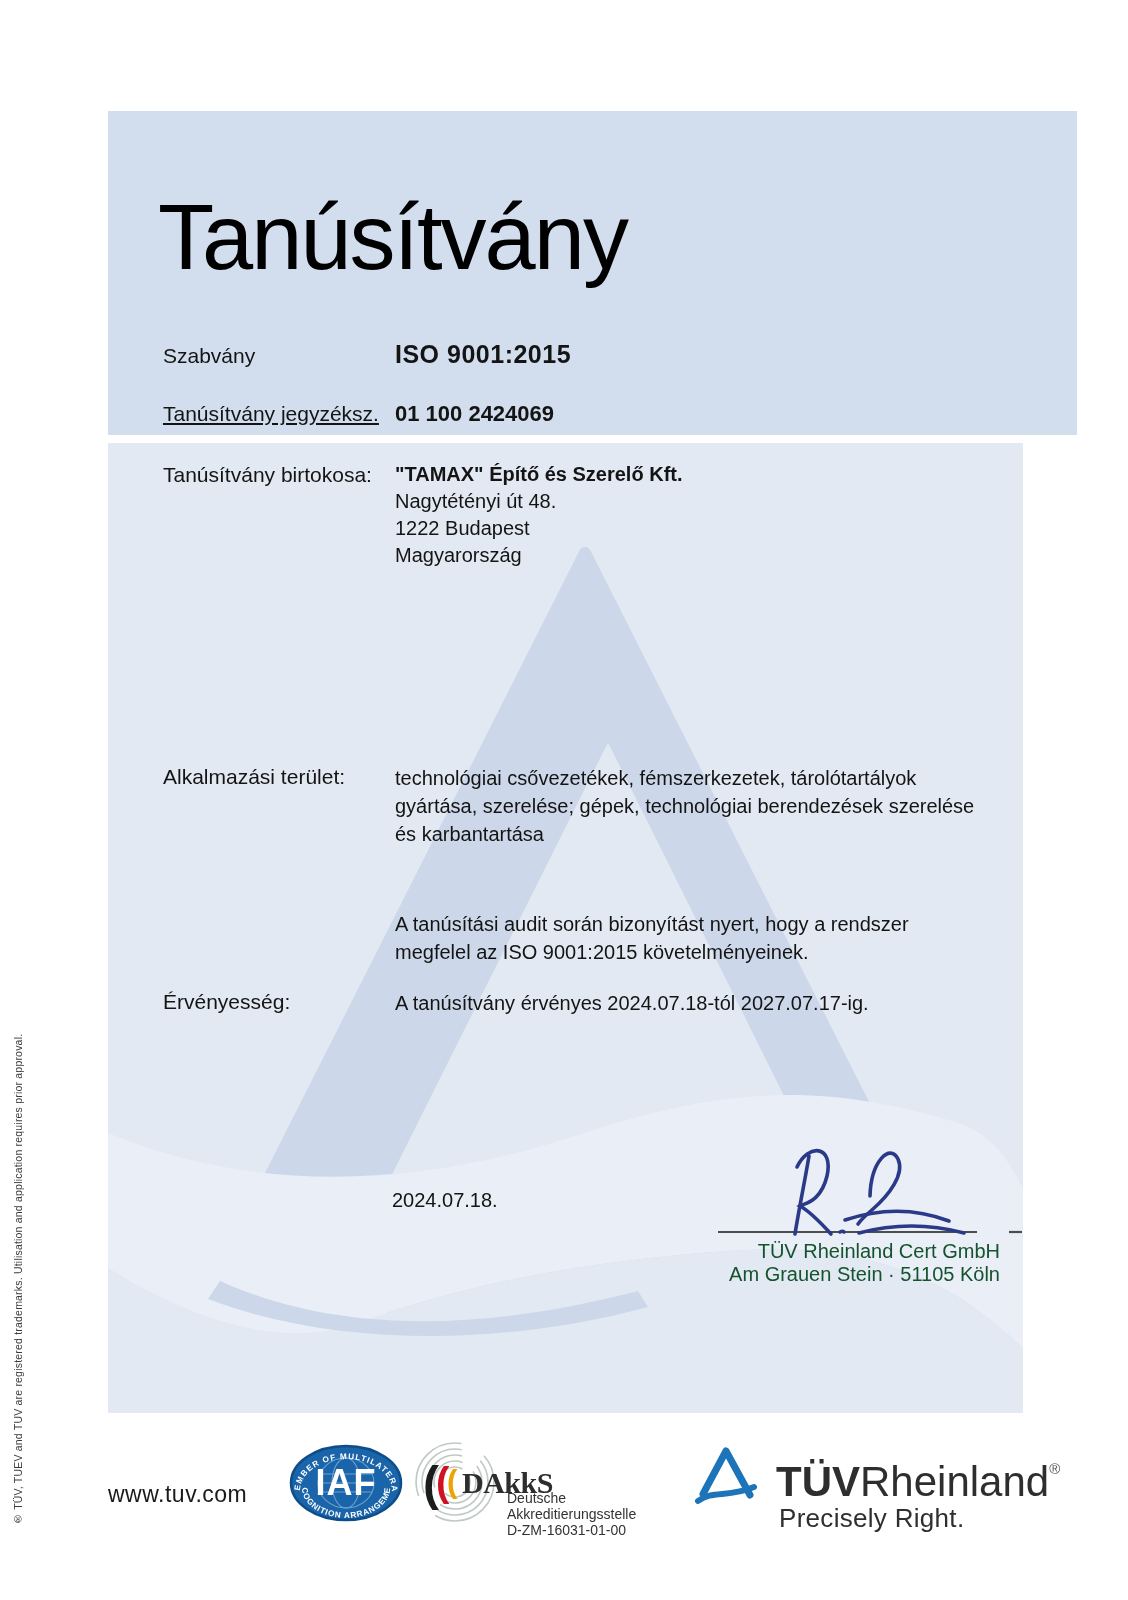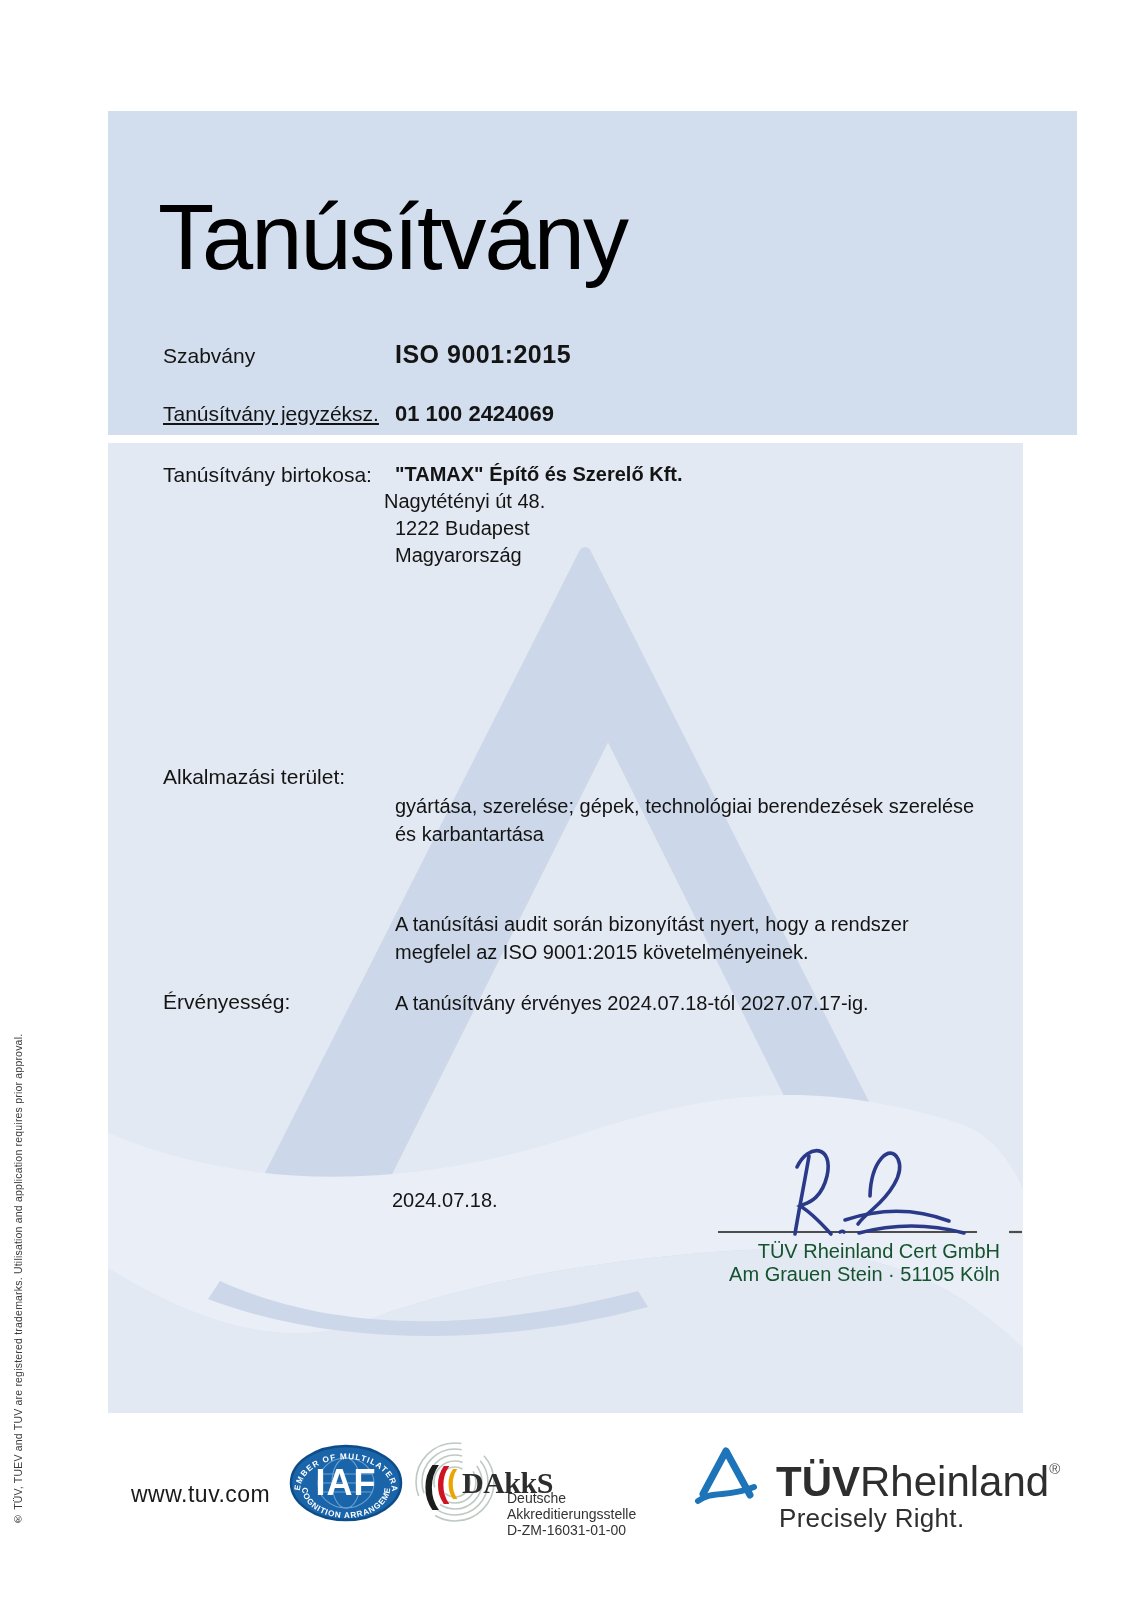--- a/index.html
+++ b/index.html
@@ -63,43 +63,44 @@
         <path d="M689,724 C700,700 726,702 719,733 C713,758 698,760 692,763 C701,768 713,780 723,791"></path>
         <path d="M732,789 C734,788 735,788 736,789"></path>
         <path d="M762,753 C763,718 782,700 790,716 C797,731 781,752 765,766 C757,773 752,778 750,781"></path>
         <path d="M737,777 C776,764 812,767 841,778"></path>
         <path d="M751,790 C792,779 826,782 856,790"></path>
       </g>
     </svg>
 
     <div class="abs label z1" style="left:55px;top:20px;">Tanúsítvány birtokosa:</div>
     <div class="abs ln b z1" style="left:287px;top:18px;">"TAMAX" Építő és Szerelő Kft.</div>
-    <div class="abs ln z1" style="left:276px;top:45px;">Nagytétényi út 48.</div>
+    <div class="abs ln z1" style="left:287px;top:45px;">Nagytétényi út 48.</div>
     <div class="abs ln z1" style="left:287px;top:72px;">1222 Budapest</div>
     <div class="abs ln z1" style="left:287px;top:99px;">Magyarország</div>
 
     <div class="abs label z1" style="left:55px;top:322px;">Alkalmazási terület:</div>
+    <div class="abs ln z1" style="left:287px;top:322px;">technológiai csővezetékek, fémszerkezetek, tárolótartályok</div>
     <div class="abs ln z1" style="left:287px;top:350px;">gyártása, szerelése; gépek, technológiai berendezések szerelése</div>
     <div class="abs ln z1" style="left:287px;top:378px;">és karbantartása</div>
 
     <div class="abs ln z1" style="left:287px;top:468px;">A tanúsítási audit során bizonyítást nyert, hogy a rendszer</div>
     <div class="abs ln z1" style="left:287px;top:496px;">megfelel az ISO 9001:2015 követelményeinek.</div>
 
     <div class="abs label z1" style="left:55px;top:547px;">Érvényesség:</div>
     <div class="abs ln z1" style="left:287px;top:547px;">A tanúsítvány érvényes 2024.07.18-tól 2027.07.17-ig.</div>
 
     <div class="abs ln z1" style="left:284px;top:744px;">2024.07.18.</div>
 
     <div class="org-block z1">
       <div>TÜV Rheinland Cert GmbH</div>
       <div>Am Grauen Stein · 51105 Köln</div>
     </div>
   </div>
 
-  <div class="abs website" style="left:131px;top:1481px;">www.tuv.com</div>
+  <div class="abs website" style="left:108px;top:1481px;">www.tuv.com</div>
 
   <svg class="abs" style="left:289px;top:1444px;" width="114" height="78" viewBox="0 0 114 78">
     <defs>
       <path id="iaf-top" d="M11,47 A46,32 0 0 1 103,47"></path>
       <path id="iaf-bot" d="M13,44 A44,30 0 0 0 101,44"></path>
     </defs>
     <ellipse cx="57" cy="39" rx="55" ry="37" fill="#1a64a9" stroke="#0d4d8a" stroke-width="2.5"></ellipse>
     <g stroke="#6aa2d2" stroke-width="1.1" fill="none">
       <ellipse cx="57" cy="39" rx="28" ry="25"></ellipse>
       <ellipse cx="57" cy="39" rx="14" ry="25"></ellipse>

